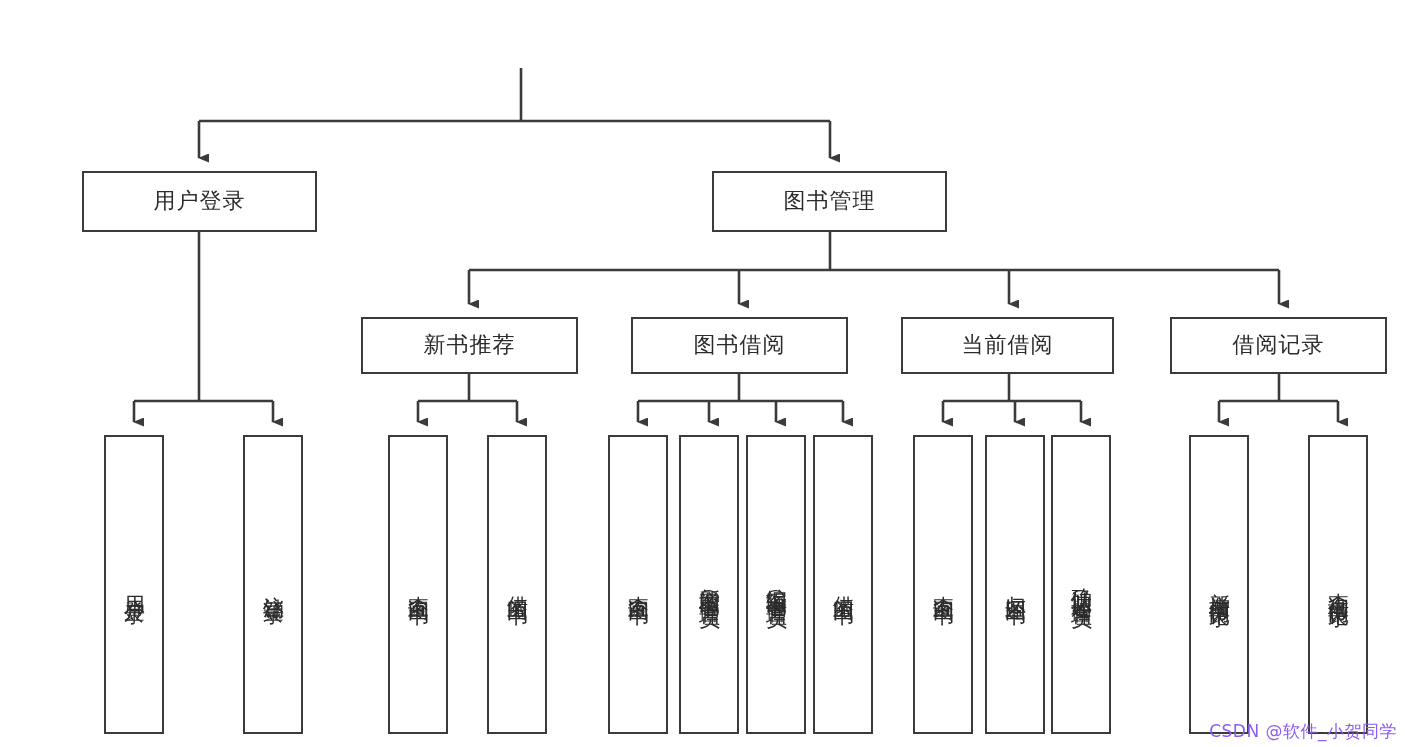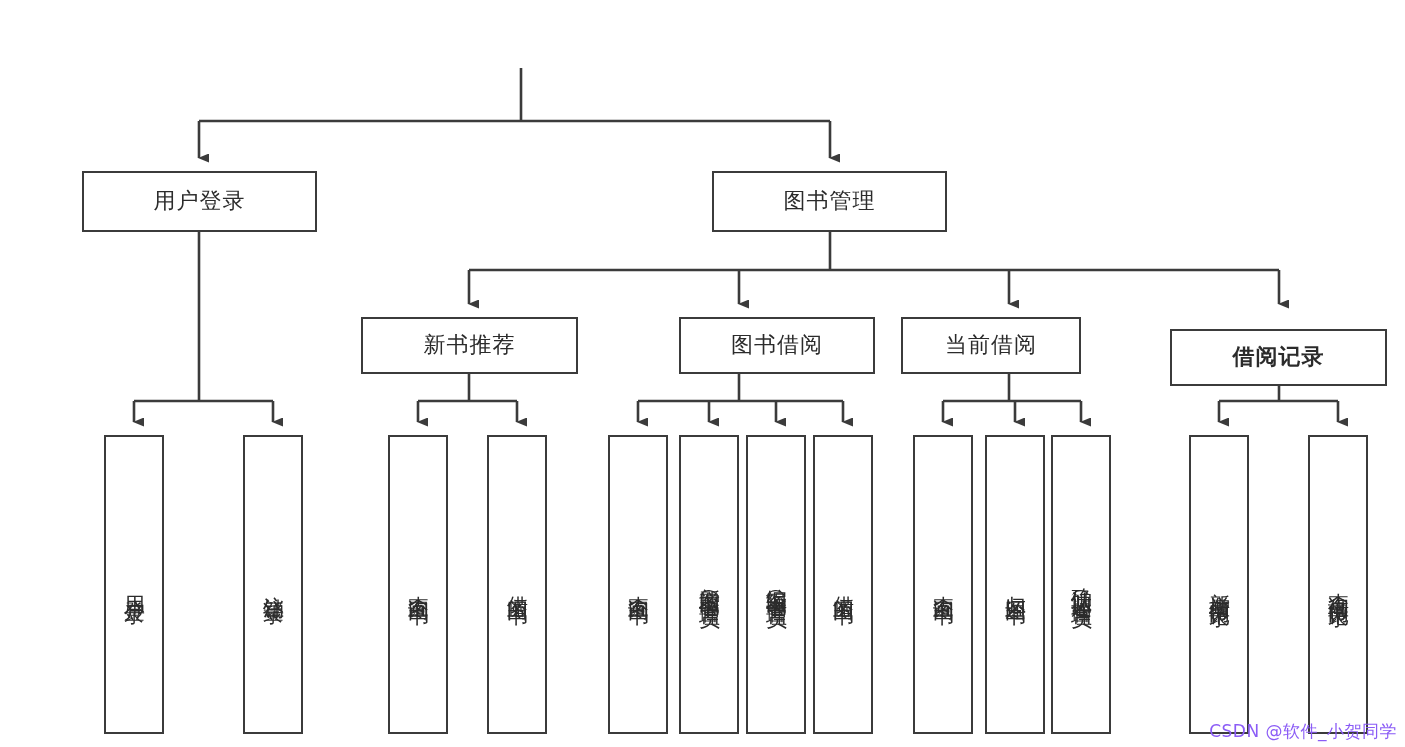--- a/index.html
+++ b/index.html
@@ -112,27 +112,27 @@
   <div class="node horiz" style="left:82px;top:171px;width:235px;height:61px;">
     <span>用户登录</span>
   </div>
   <div class="node horiz" style="left:361px;top:317px;width:217px;height:57px;">
     <span>新书推荐</span>
   </div>
 
   <div class="node horiz" style="left:712px;top:171px;width:235px;height:61px;">
     <span>图书管理</span>
   </div>
-  <div class="node horiz" style="left:631px;top:317px;width:196px;height:57px;margin-left:48px;">
+  <div class="node horiz" style="left:631px;top:317px;width:217px;height:57px;">
     <span>图书借阅</span>
   </div>
-  <div class="node horiz" style="left:901px;top:317px;width:180px;height:57px;">
+  <div class="node horiz" style="left:901px;top:317px;width:213px;height:57px;">
     <span>当前借阅</span>
   </div>
-  <div class="node horiz" style="left:1170px;top:329px;width:217px;height:57px;font-weight:bold;">
+  <div class="node horiz" style="left:1170px;top:317px;width:217px;height:57px;">
     <span>借阅记录</span>
   </div>
 
   <div class="node vert" style="left:104px;top:435px;width:60px;height:299px;">
     <span class="vtext">用户登录</span>
   </div>
   <div class="node vert" style="left:243px;top:435px;width:60px;height:299px;">
     <span class="vtext">注销登录</span>
   </div>
 

